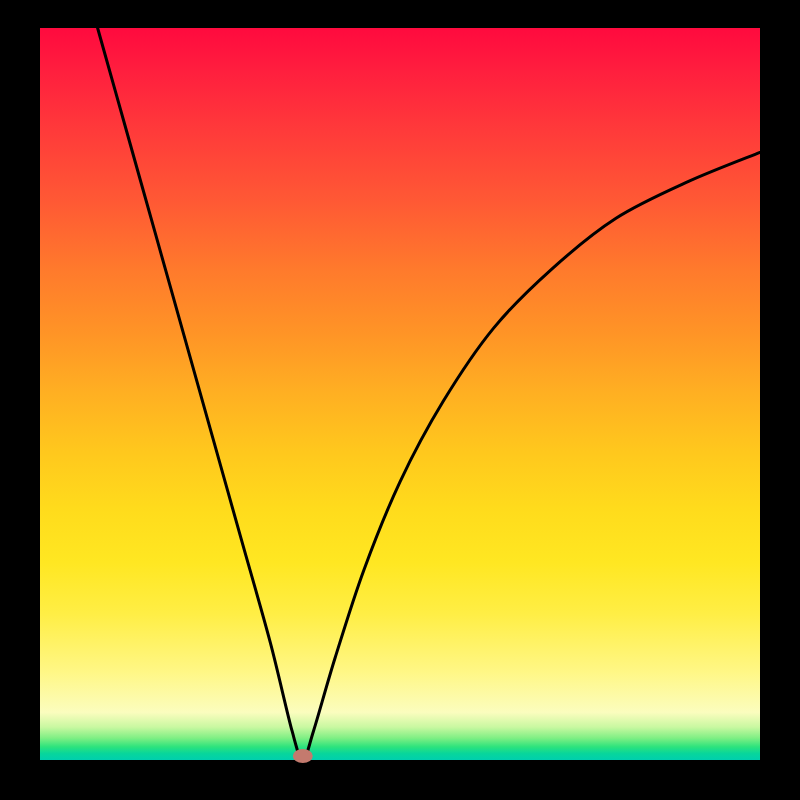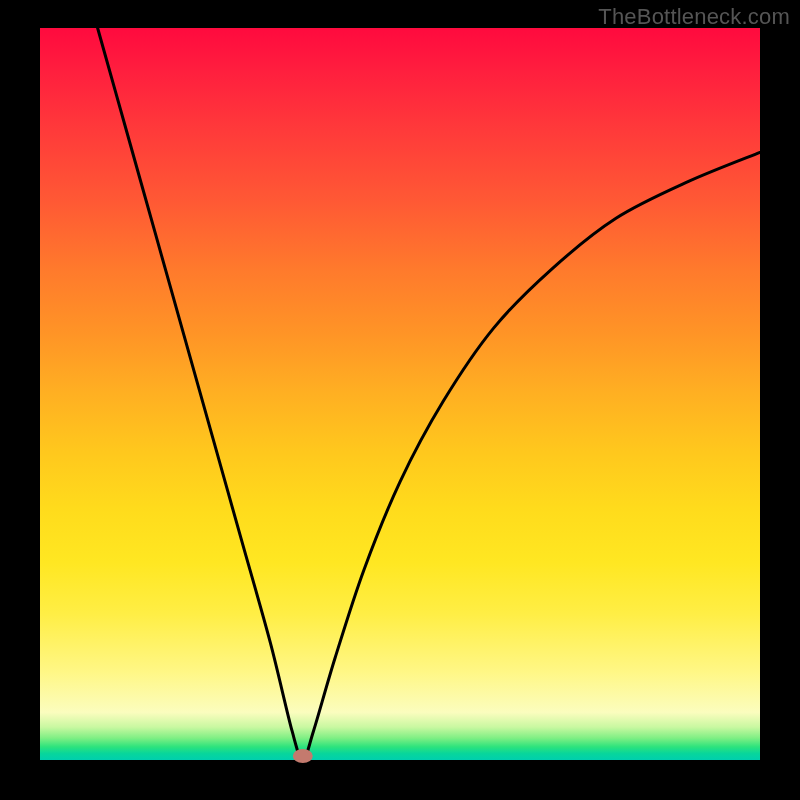--- a/index.html
+++ b/index.html
@@ -68,21 +68,20 @@
     width: 100%;
     height: 100%;
     overflow: visible;
   }
 </style>
 </head>
 <body>
 
 <div class="frame">
 
-  <div class="watermark">TheBottleneck.com</div>
 
   <div class="plot">
     <div class="gradient"></div>
 
     <svg class="curve" viewBox="0 0 720 732" preserveAspectRatio="none">
       <path id="curve-path" fill="none" stroke="#000" stroke-width="3" stroke-linejoin="round" stroke-linecap="round" d="M 57.60 0.00 C 62.21 16.40, 77.18 69.69, 86.40 102.48 C 95.62 135.27, 105.98 172.17, 115.20 204.96 C 124.42 237.75, 134.78 274.65, 144.00 307.44 C 153.22 340.23, 163.58 377.13, 172.80 409.92 C 182.02 442.71, 192.38 479.61, 201.60 512.40 C 210.82 545.19, 222.34 584.43, 230.40 614.88 C 238.46 645.33, 246.82 683.98, 252.00 702.72 C 257.18 721.46, 259.34 732.00, 262.80 732.00 C 266.26 732.00, 268.42 719.12, 273.60 702.72 C 278.78 686.32, 287.14 655.29, 295.20 629.52 C 303.26 603.75, 313.63 569.79, 324.00 541.68 C 334.37 513.57, 347.33 480.78, 360.00 453.84 C 372.67 426.90, 388.22 397.92, 403.20 373.32 C 418.18 348.72, 436.32 321.20, 453.60 300.12 C 470.88 279.04, 491.62 259.13, 511.20 241.56 C 530.78 223.99, 554.11 204.37, 576.00 190.32 C 597.89 176.27, 624.96 164.26, 648.00 153.72 C 671.04 143.18, 708.48 129.12, 720.00 124.44"></path>
       <ellipse id="marker-dot" rx="10" ry="7" cx="262.80" cy="728.00" fill="#c47a6e"></ellipse>
     </svg>
   </div>
 

